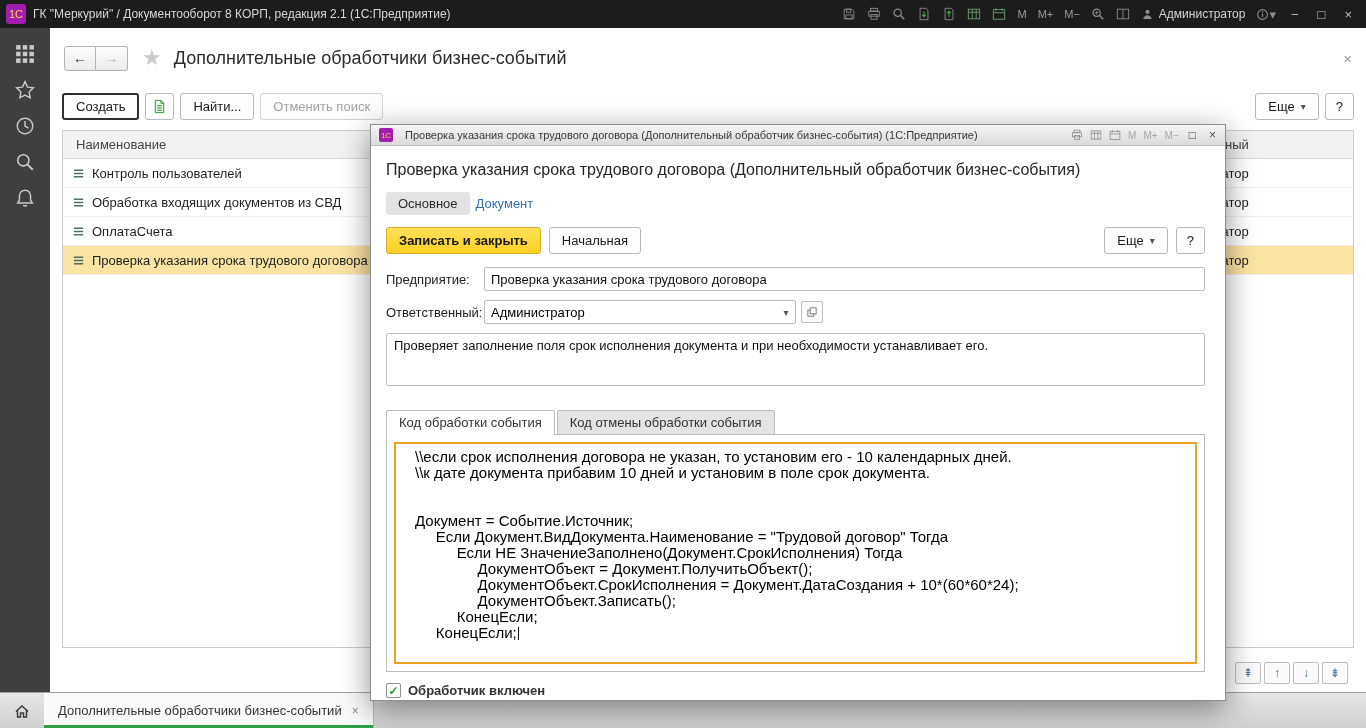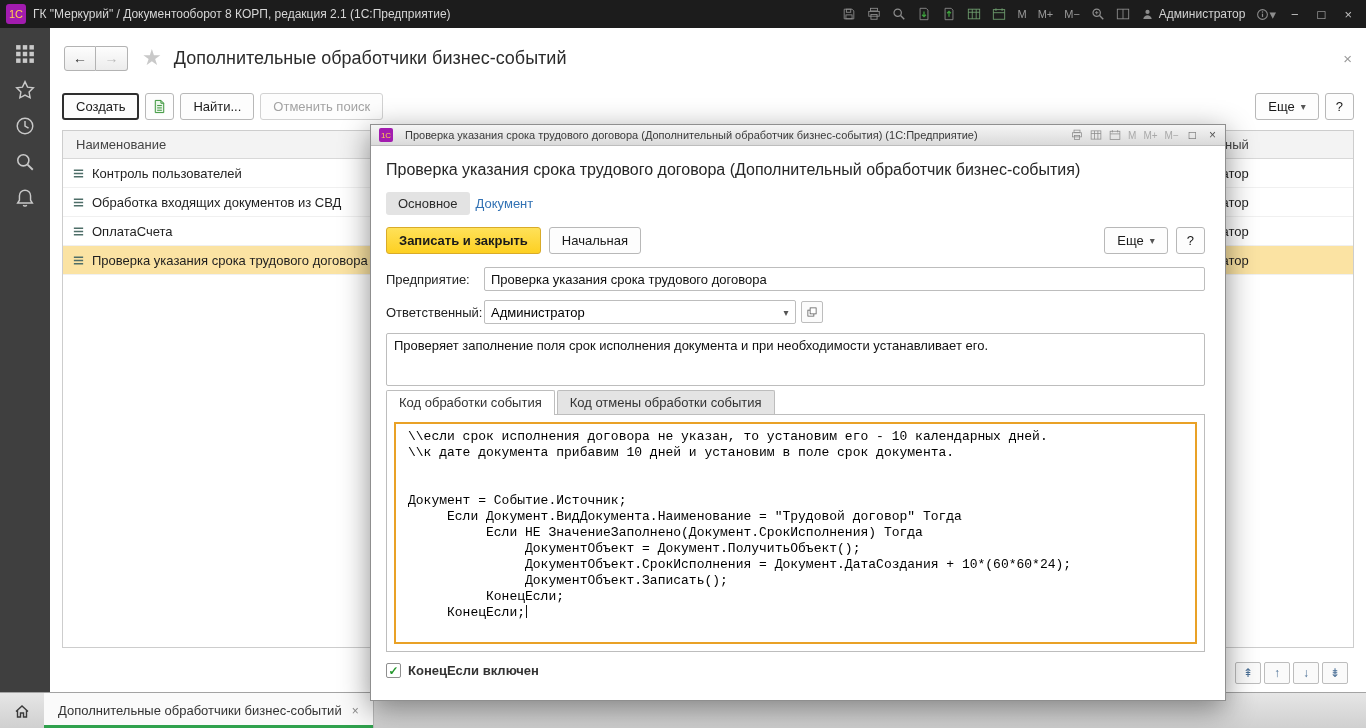--- a/index.html
+++ b/index.html
@@ -83,29 +83,29 @@
   .frow { display:flex; align-items:center; margin-bottom:9px; }
   .frow label { width:98px; color:#222; flex:none; }
   .input { height:24px; border:1px solid #bdbdbd; border-radius:2px; padding:0 6px; font-size:13px;
            font-family:"Liberation Sans", sans-serif; color:#111; background:#fff; }
   .grow { flex:1; }
   .combo { display:flex; align-items:center; border:1px solid #bdbdbd; border-radius:2px; height:24px; width:312px; background:#fff; }
   .combo input { border:none; outline:none; flex:1; padding:0 6px; font-size:13px; font-family:"Liberation Sans", sans-serif; }
   .combo-arrow { width:18px; color:#555; font-size:10px; text-align:center; }
   .sqbtn { width:22px; height:22px; margin-left:5px; border:1px solid #bdbdbd; border-radius:2px; background:#fbfbfb;
            display:flex; align-items:center; justify-content:center; }
-  .desc { height:53px; border:1px solid #bdbdbd; border-radius:2px; padding:4px 7px; margin:2px 0 4px;
+  .desc { height:53px; border:1px solid #bdbdbd; border-radius:2px; padding:4px 7px; margin:2px 0 24px;
           color:#111; overflow:hidden; }
   .codetabs { display:flex; }
   .codetab { padding:4px 12px; border:1px solid #bdbdbd; border-bottom:none; background:#e4e4e4; color:#333;
              border-radius:2px 2px 0 0; margin-right:2px; }
   .codetab.active { background:#fff; position:relative; z-index:2; margin-bottom:-1px; }
   .codepanel { border:1px solid #bdbdbd; height:238px; padding:7px; position:relative; background:#fff; }
-  .code { height:100%; border:2px solid #e9a126; padding:5px 12px; overflow:hidden; white-space:pre;
-          font-family:Liberation Mono, monospace; font-size:13px; line-height:16px; color:#000; }
+  .code { height:100%; border:2px solid #e9a126; padding:5px 19px; overflow:hidden; white-space:pre;
+          font-family:Liberation Sans, sans-serif; font-size:15px; line-height:16px; color:#000; }
   .code::after { content:""; display:inline-block; width:1px; height:13px; background:#111; margin-left:1px; vertical-align:-2px; }
   .chkrow { display:flex; align-items:center; gap:7px; margin-top:11px; }
   .checkbox { width:15px; height:15px; border:1px solid #8f8f8f; border-radius:2px; background:#fff;
               display:flex; align-items:center; justify-content:center; }
   .checkbox .chk { color:#23972c; font-size:12px; font-weight:bold; line-height:1; }
   .chklabel { font-weight:bold; color:#333; }
 
   
   .bottombar { position:absolute; left:0; right:0; bottom:0; height:36px; background:linear-gradient(#e6e6e6,#d0d0d0);
                border-top:1px solid #a3a3a3; display:flex; align-items:stretch; z-index:5; }
@@ -418,21 +418,21 @@
                ДокументОбъект.СрокИсполнения = Документ.ДатаСоздания + 10*(60*60*24);
                ДокументОбъект.Записать();
           КонецЕсли;
      КонецЕсли;</pre>
     </div>
 
     <div class="chkrow">
       <span class="checkbox">
           <span class="chk">✓</span>
         </span>
-      <span class="chklabel">КонецЕсли включен</span>
+      <span class="chklabel">Обработчик включен</span>
     </div>
   </div>
 </div>
 
 <div class="bottombar">
   <span class="home">
       <svg width="16" height="16" viewBox="0 0 16 16">
         <path d="M2 8.5L8 3l6 5.5M3.5 7.5V14h3v-4h3v4h3V7.5" fill="none" stroke="currentColor" stroke-width="1.4"></path>
       </svg>
     </span>

